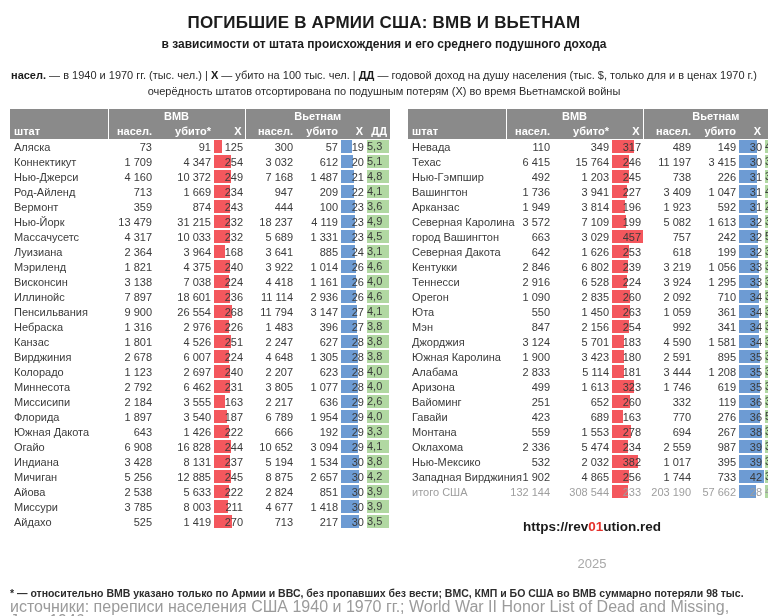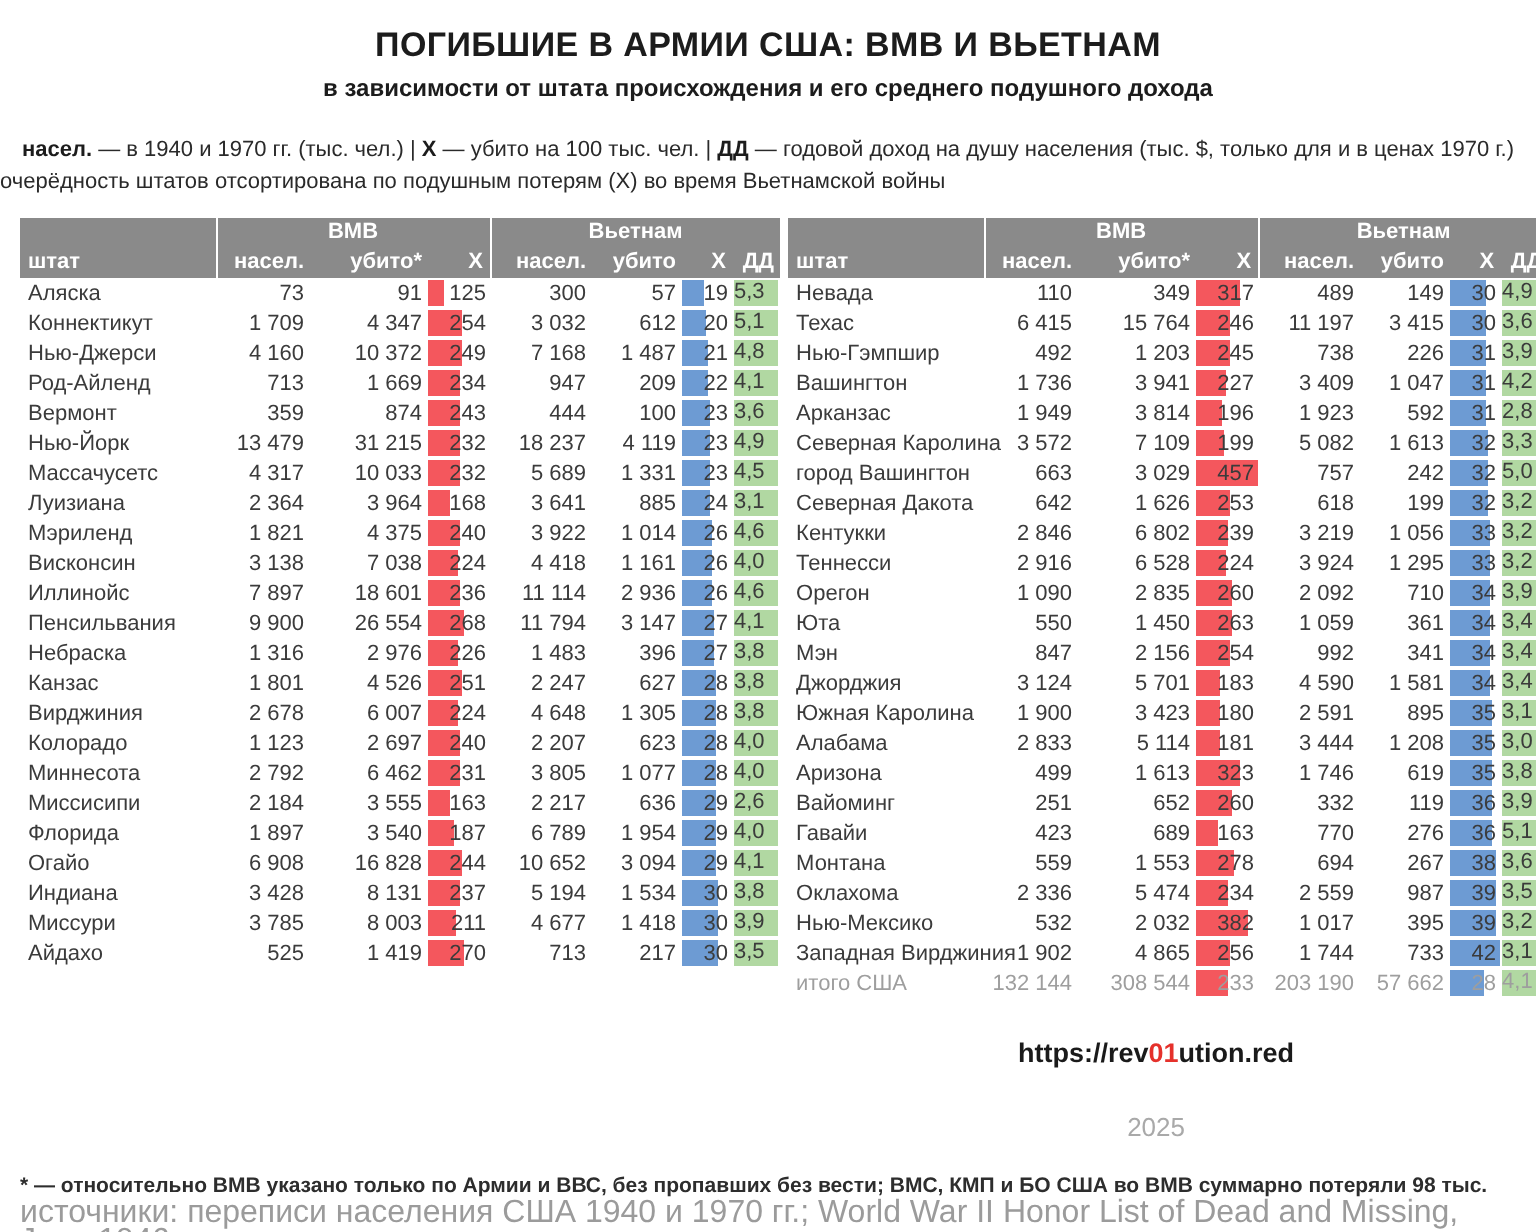--- a/index.html
+++ b/index.html
@@ -5,23 +5,23 @@
   * { margin:0; padding:0; box-sizing:border-box; }
   html,body { background:#fff; }
   .page {
     position:relative; width:768px; height:616px; overflow:hidden;
     background:#fff; font-family:"Liberation Sans", sans-serif; color:#3b3b3b;
   }
   .title { text-align:center; font-size:17px; font-weight:bold; color:#1c1c1c; padding-top:13px; letter-spacing:.2px; }
   .subtitle { text-align:center; font-size:12px; font-weight:bold; color:#1c1c1c; margin-top:4px; }
   .legend { text-align:center; font-size:11px; color:#2a2a2a; margin-top:18px; }
   .legend b { color:#1c1c1c; }
-  .legend2 { text-align:left; font-size:11px; color:#2a2a2a; margin-top:4px; }
-
-  .tables { display:flex; gap:4px; padding:0 10px; margin-top:12px; align-items:flex-start; }
+  .legend2 { text-align:center; font-size:11px; color:#2a2a2a; margin-top:4px; }
+
+  .tables { display:flex; gap:18px; padding:0 10px; margin-top:12px; align-items:flex-start; }
   table { border-collapse:collapse; table-layout:fixed; width:368px; font-size:11px; }
   col.c-state{width:98px;} col.c-pop1{width:47px;} col.c-kill1{width:59px;} col.c-x1{width:31px;}
   col.c-pop2{width:51px;} col.c-kill2{width:45px;} col.c-x2{width:25px;} col.c-dd{width:24px;}
   thead th { background:var(--header,#8a8a8a); color:#fff; font-weight:bold; height:15px; line-height:15px; padding:0 3px; white-space:nowrap; }
   th.group { text-align:center; border-left:1px solid #fff; }
   th.h-state { text-align:left; padding-left:4px; }
   th.h-num { text-align:right; }
   th.h-x { text-align:right; }
   th.sep { border-left:1px solid #fff; }
   tbody td { height:15px; line-height:14px; padding:0 3px; white-space:nowrap; color:#3b3b3b; }
@@ -307,20 +307,32 @@
             <td class="num">3 540</td>
             <td class="xcell"><i class="bar red" style="width: 40.919%;"></i><span class="x-num">187</span></td>
             <td class="num">6 789</td>
             <td class="num">1 954</td>
             <td class="xcell"><i class="bar blue" style="width: 69.0476%;"></i><span class="x-num">29</span></td>
             <td class="dd">
               <span class="dd-box">4,0</span>
             </td>
           </tr>
           <tr>
+            <td class="state">Южная Дакота</td>
+            <td class="num">643</td>
+            <td class="num">1 426</td>
+            <td class="xcell"><i class="bar red" style="width: 48.5777%;"></i><span class="x-num">222</span></td>
+            <td class="num">666</td>
+            <td class="num">192</td>
+            <td class="xcell"><i class="bar blue" style="width: 69.0476%;"></i><span class="x-num">29</span></td>
+            <td class="dd">
+              <span class="dd-box">3,3</span>
+            </td>
+          </tr>
+          <tr>
             <td class="state">Огайо</td>
             <td class="num">6 908</td>
             <td class="num">16 828</td>
             <td class="xcell"><i class="bar red" style="width: 53.3917%;"></i><span class="x-num">244</span></td>
             <td class="num">10 652</td>
             <td class="num">3 094</td>
             <td class="xcell"><i class="bar blue" style="width: 69.0476%;"></i><span class="x-num">29</span></td>
             <td class="dd">
               <span class="dd-box">4,1</span>
             </td>
@@ -328,20 +340,44 @@
           <tr>
             <td class="state">Индиана</td>
             <td class="num">3 428</td>
             <td class="num">8 131</td>
             <td class="xcell"><i class="bar red" style="width: 51.86%;"></i><span class="x-num">237</span></td>
             <td class="num">5 194</td>
             <td class="num">1 534</td>
             <td class="xcell"><i class="bar blue" style="width: 71.4286%;"></i><span class="x-num">30</span></td>
             <td class="dd">
               <span class="dd-box">3,8</span>
+            </td>
+          </tr>
+          <tr>
+            <td class="state">Мичиган</td>
+            <td class="num">5 256</td>
+            <td class="num">12 885</td>
+            <td class="xcell"><i class="bar red" style="width: 53.6105%;"></i><span class="x-num">245</span></td>
+            <td class="num">8 875</td>
+            <td class="num">2 657</td>
+            <td class="xcell"><i class="bar blue" style="width: 71.4286%;"></i><span class="x-num">30</span></td>
+            <td class="dd">
+              <span class="dd-box">4,2</span>
+            </td>
+          </tr>
+          <tr>
+            <td class="state">Айова</td>
+            <td class="num">2 538</td>
+            <td class="num">5 633</td>
+            <td class="xcell"><i class="bar red" style="width: 48.5777%;"></i><span class="x-num">222</span></td>
+            <td class="num">2 824</td>
+            <td class="num">851</td>
+            <td class="xcell"><i class="bar blue" style="width: 71.4286%;"></i><span class="x-num">30</span></td>
+            <td class="dd">
+              <span class="dd-box">3,9</span>
             </td>
           </tr>
           <tr>
             <td class="state">Миссури</td>
             <td class="num">3 785</td>
             <td class="num">8 003</td>
             <td class="xcell"><i class="bar red" style="width: 46.1707%;"></i><span class="x-num">211</span></td>
             <td class="num">4 677</td>
             <td class="num">1 418</td>
             <td class="xcell"><i class="bar blue" style="width: 71.4286%;"></i><span class="x-num">30</span></td>

